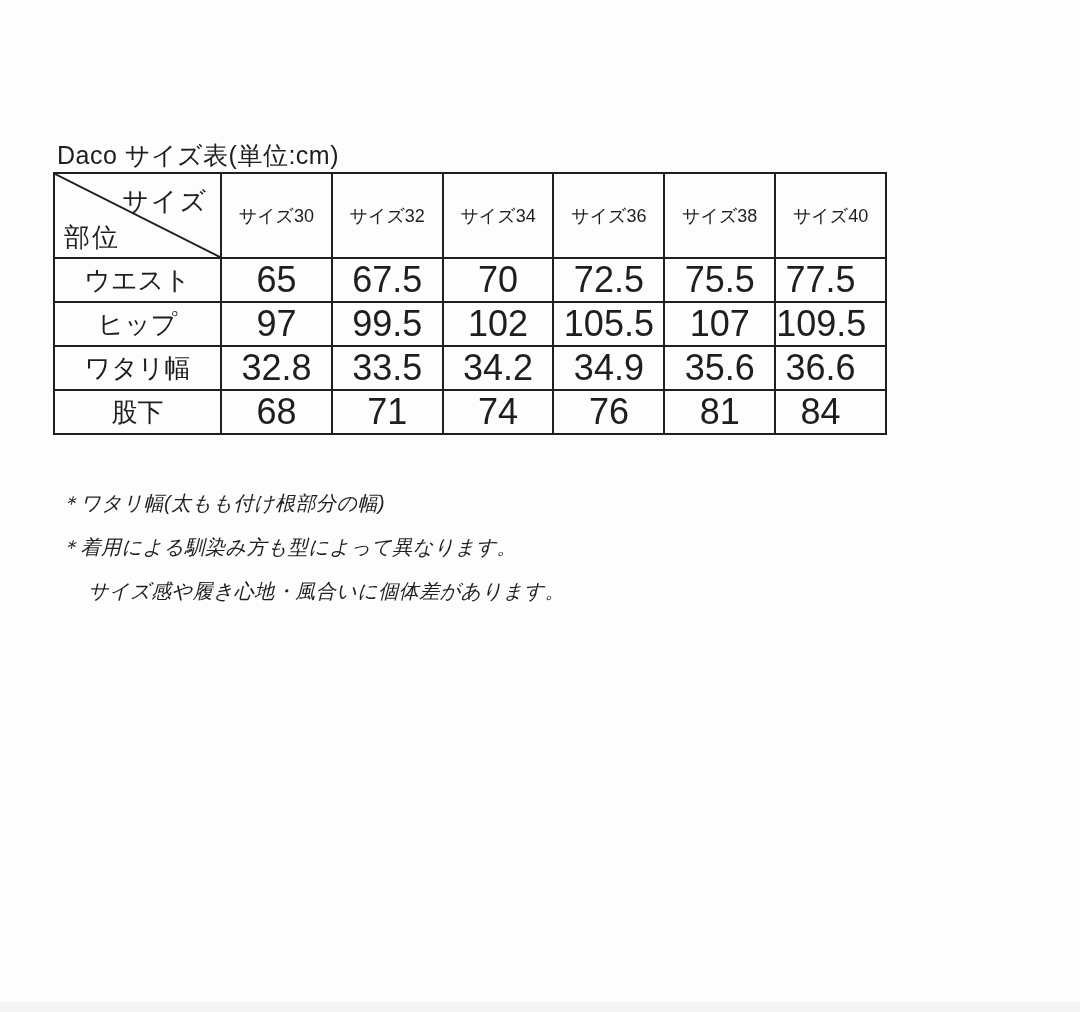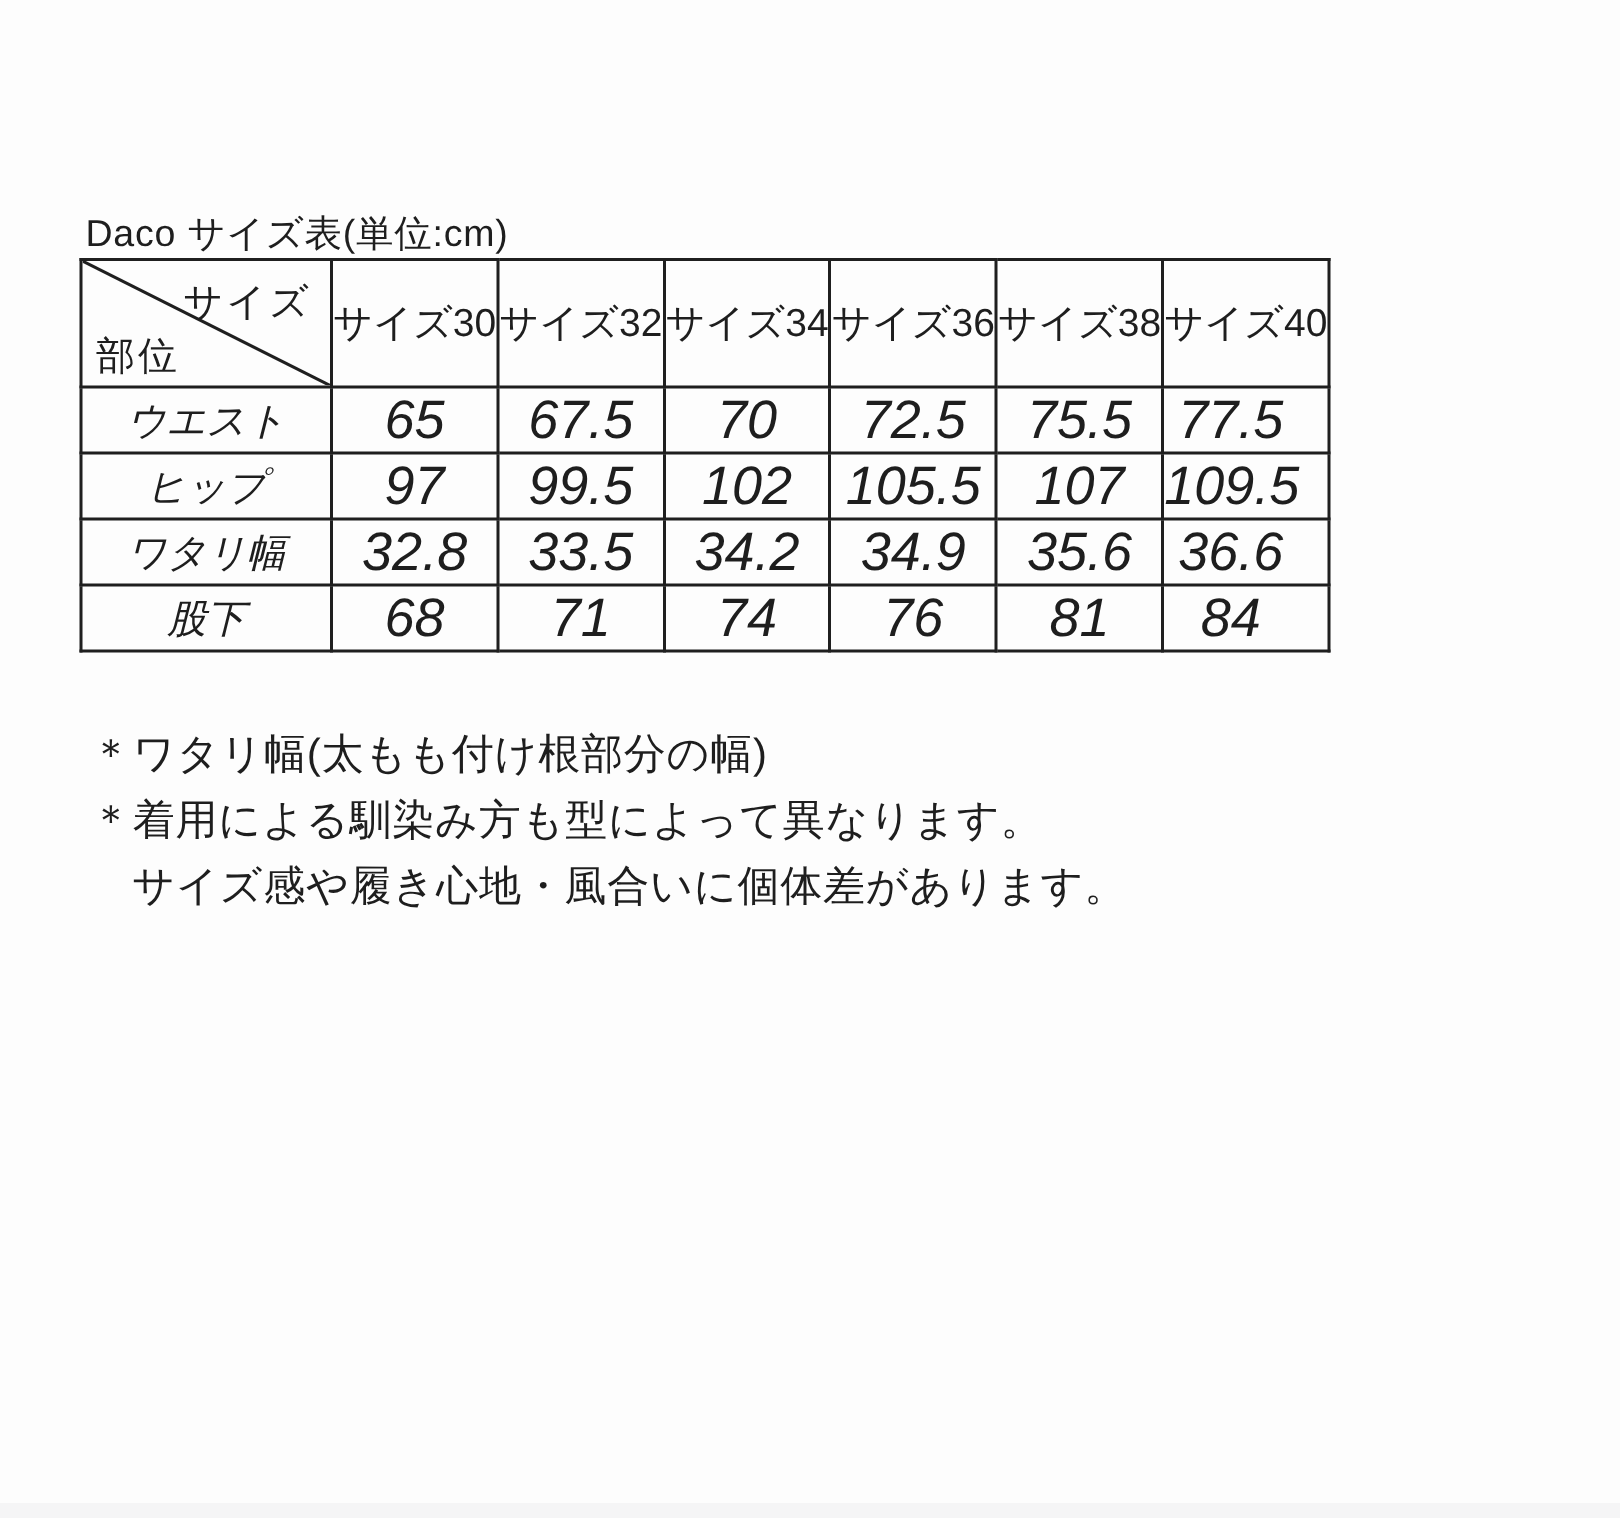--- a/index.html
+++ b/index.html
@@ -20,33 +20,33 @@
     position:absolute; left:53px; top:172px; width:834px;
     border-collapse:collapse; table-layout:fixed;
   }
   .size-table col.col-label { width:167px; }
   .size-table th, .size-table td {
     border:2px solid #1f1f1f;
     vertical-align:middle; text-align:center;
     font-weight:normal; overflow:hidden;
   }
   tr.header-row { height:85px; }
-  tr.data-row { height:44px;font-style:italic; }
-  .col-header { font-size:26px;margin-top:10px; }
+  tr.data-row { height:44px; }
+  .col-header { font-size:18px;margin-top:10px; }
   .row-label { font-size:26px; }
   td.val { font-size:36px; }
   td.val:last-child { padding-right:20px; }
 
   th.corner-cell { position:relative; padding:0; }
   .corner-svg { position:absolute; left:0; top:0; width:100%; height:100%; display:block; }
   .corner-size { position:absolute; top:10px; right:12px; font-size:26px; letter-spacing:2px; }
   .corner-part { position:absolute; bottom:2px; left:9px; font-size:26px; letter-spacing:2px; }
 
   .notes { position:absolute; left:60px; top:481px; }
-  .note { font-size:28px; line-height:44px; letter-spacing:0.5px; white-space:nowrap; }
+  .note { font-size:20px; line-height:44px; letter-spacing:0.5px; white-space:nowrap;font-style:italic; }
   .note.indent { padding-left:28px; }
 
   .bottom-strip {
     position:absolute; left:0; bottom:0; width:1080px; height:10px;
     background:#f5f5f6;
   }
 </style>
 </head>
 <body>
 

